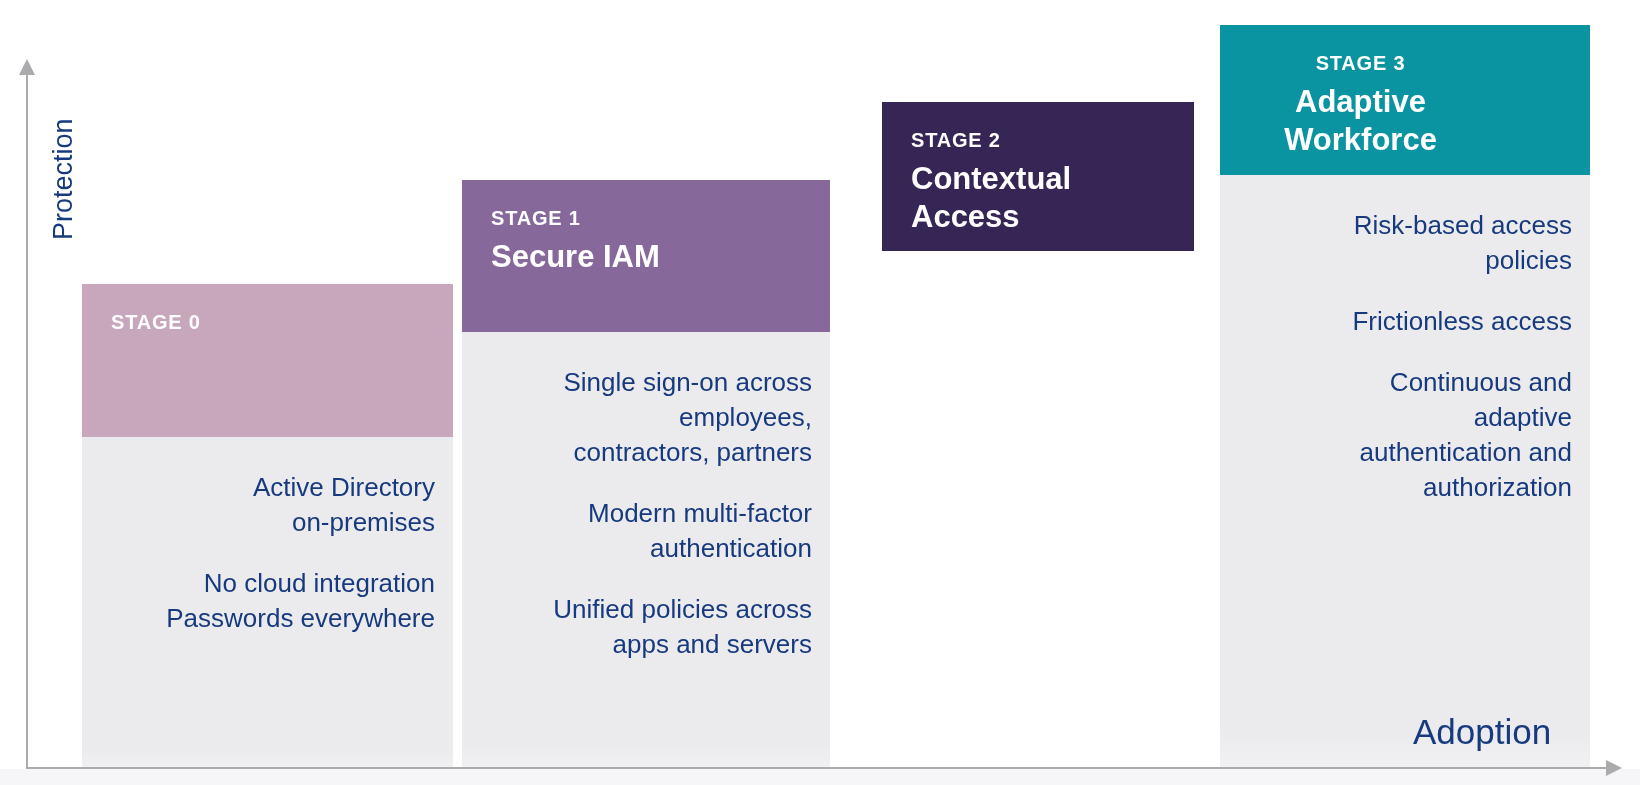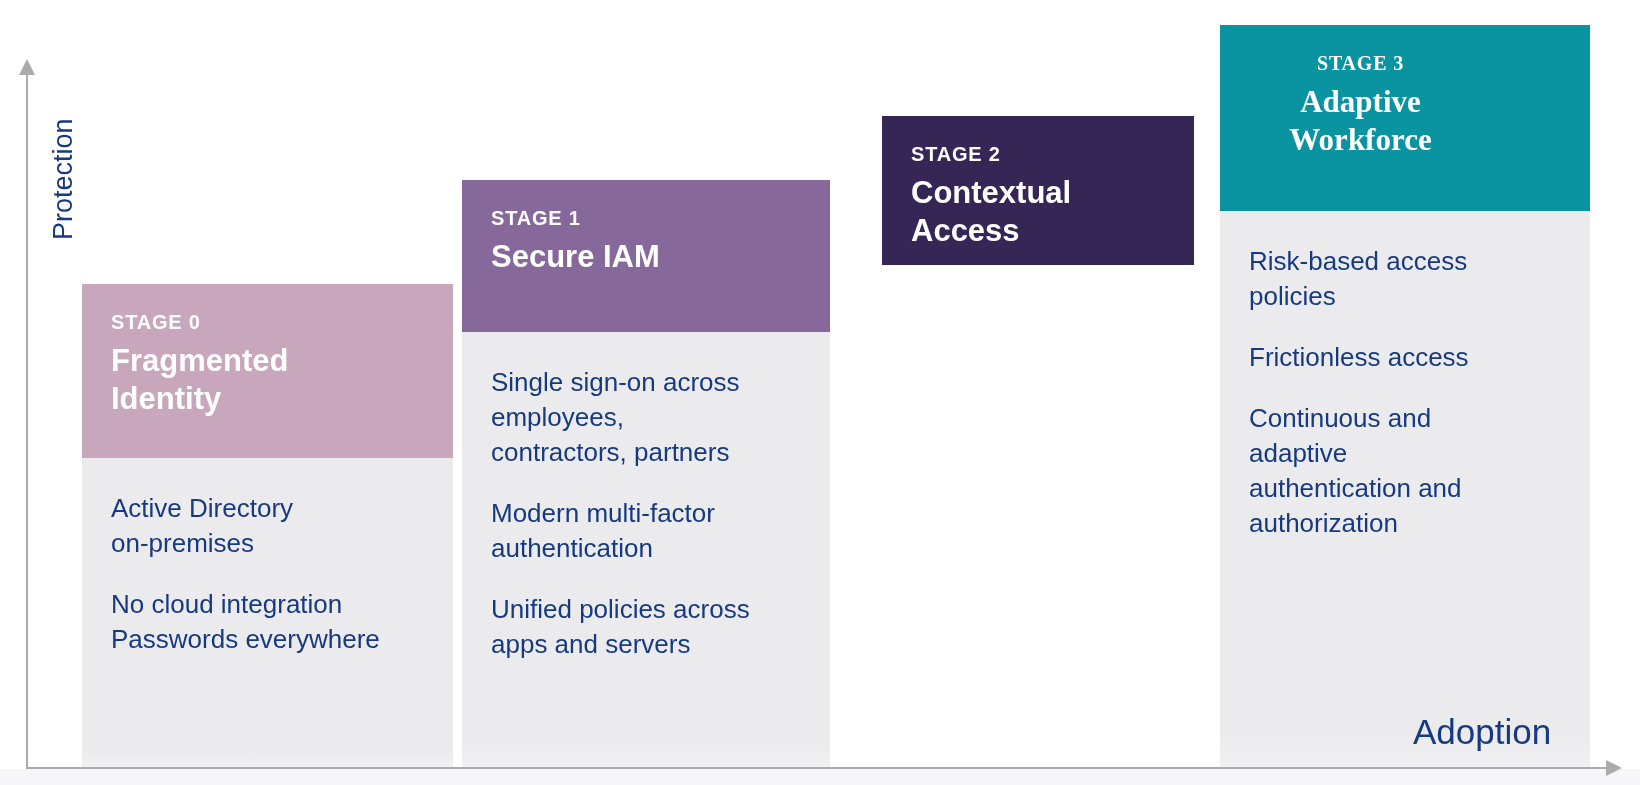--- a/index.html
+++ b/index.html
@@ -93,37 +93,36 @@
   
   .stage-col {
     position: absolute;
     bottom: 17px;
     display: flex;
     flex-direction: column;
     z-index: 2;
   }
   .stage-col.s0 { left: 82px;   width: 371px; top: 284px; }
   .stage-col.s1 { left: 462px;  width: 368px; top: 180px; }
-  .stage-col.s2 { left: 840px;  width: 312px; top: 116px; padding-left: 42px; }
+  .stage-col.s2 { left: 840px;  width: 312px; top: 102px; padding-left: 42px; }
   .stage-col.s3 { left: 1220px; width: 370px; top: 25px;  }
 
   .stage-header {
     box-sizing: border-box;
     padding: 25px 14px 0 29px;
     color: var(--header-text);
     flex: 0 0 auto;
   }
-  .s0 .stage-header { height: 174px; }
+  .s0 .stage-header { height: 153px; }
   .s1 .stage-header { height: 152px; }
   .s2 .stage-header { height: 149px; }
   .s3 .stage-header {
-    height: 186px;
+    height: 150px;
     text-align: center;
     padding: 25px 95px 0 6px;
-    font-family: Liberation Serif, serif;
   }
 
   .stage-label {
     font-size: 20px;
     font-weight: 700;
     letter-spacing: 0.8px;
     line-height: 26px;
   }
   .stage-title {
     font-size: 31px;
@@ -141,33 +140,32 @@
       var(--column-body-bg) 0%,
       var(--column-body-bg) 94%,
       #f1f1f4 100%);
   }
   .stage-item {
     margin: 0 0 26px 0;
     font-size: 26px;
     line-height: 35px;
     color: var(--text-navy);
     white-space: pre-line;
+    text-align: right;
   }
 </style>
 </head>
 <body>
 
 <div id="canvas">
 
   <div id="columns">
       <div class="stage-col s0">
       <div class="stage-header" style="background: rgb(200, 166, 188);">
         <div class="stage-label">STAGE 0</div>
-        <div class="stage-title">Fragmented
-Identity</div>
       </div>
       <div class="stage-body">
           <p class="stage-item">Active Directory
 on-premises</p>
           <p class="stage-item">No cloud integration
 Passwords everywhere</p>
         </div>
     </div>
       <div class="stage-col s1">
       <div class="stage-header" style="background: rgb(135, 104, 155);">

